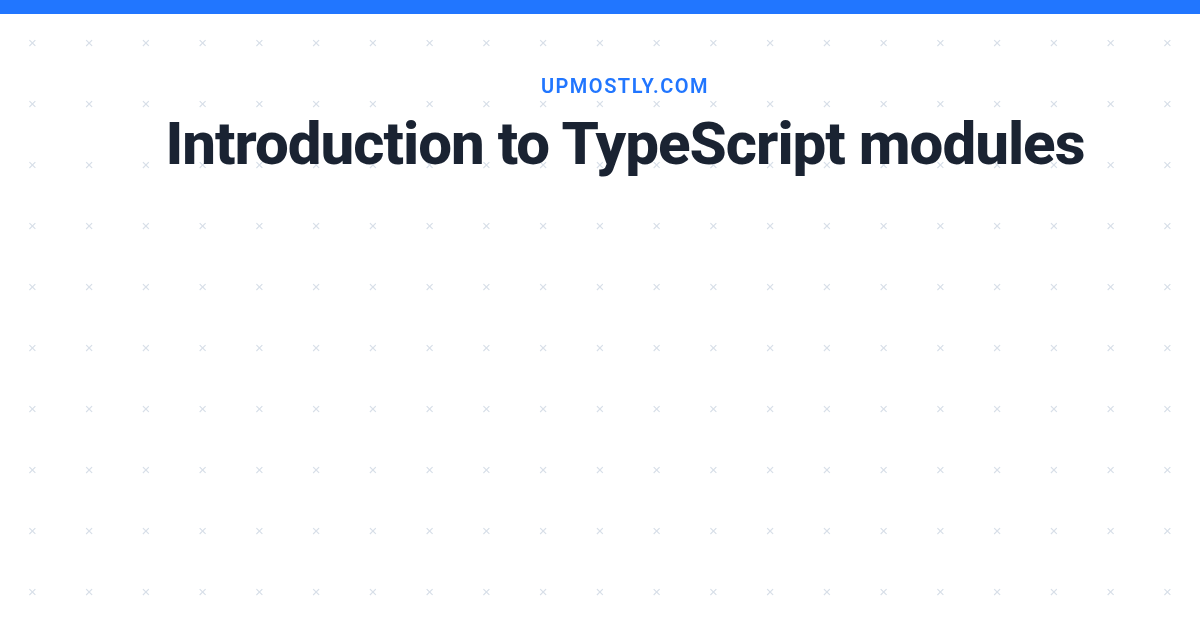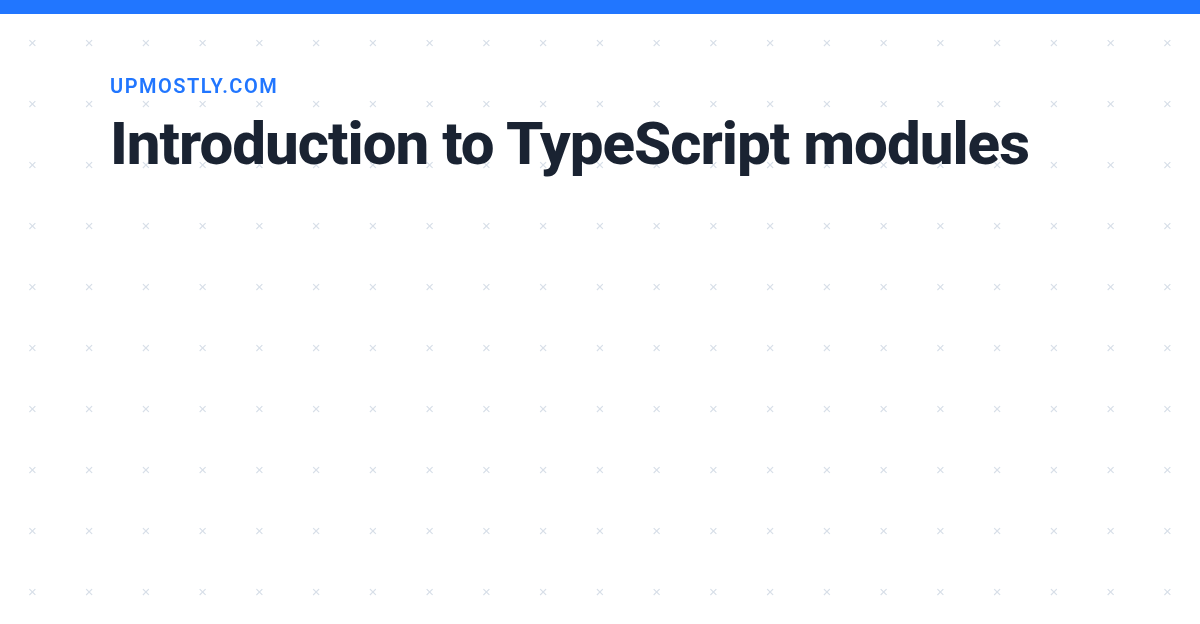--- a/index.html
+++ b/index.html
@@ -45,20 +45,21 @@
       font-size: 15px;
       font-weight: 400;
       font-family: Arial, sans-serif;
       opacity: 0.8;
     }
 
     .content {
       position: relative;
       z-index: 1;
       padding: 60px 60px 0 110px;
+      text-align: center;
     }
 
     .site-name {
       color: #2176ff;
       font-size: 20px;
       font-weight: 600;
       letter-spacing: 1.5px;
       margin-bottom: 14px;
     }
 

